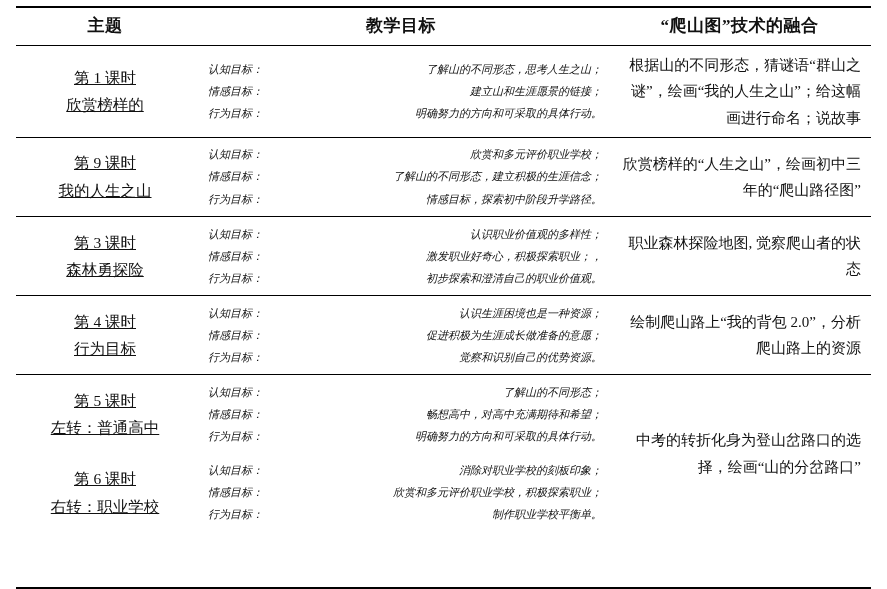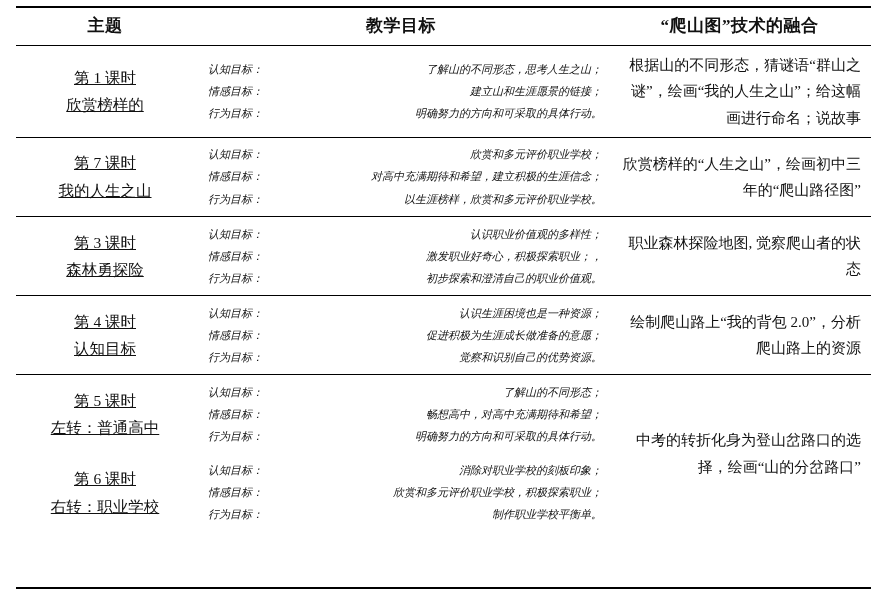--- a/index.html
+++ b/index.html
@@ -140,35 +140,35 @@
             <span class="goal-text">明确努力的方向和可采取的具体行动。</span>
           </div>
         </td>
         <td class="fusion">
           <span class="fusion-span">根据山的不同形态，猜谜语“群山之谜”，绘画“我的人生之山”；给这幅画进行命名；说故事</span>
         </td>
       </tr>
 
       <tr class="group">
         <td class="theme">
-          <span class="theme-line first">第 7 课时</span>
+          <span class="theme-line first">第 9 课时</span>
           <span class="theme-line">我的人生之山</span>
         </td>
         <td class="goals">
           <div class="goal-row">
             <span class="goal-label">认知目标：</span>
             <span class="goal-text">欣赏和多元评价职业学校；</span>
           </div>
           <div class="goal-row">
             <span class="goal-label">情感目标：</span>
-            <span class="goal-text">对高中充满期待和希望，建立积极的生涯信念；</span>
-          </div>
-          <div class="goal-row">
-            <span class="goal-label">行为目标：</span>
-            <span class="goal-text">以生涯榜样，欣赏和多元评价职业学校。</span>
+            <span class="goal-text">了解山的不同形态，建立积极的生涯信念；</span>
+          </div>
+          <div class="goal-row">
+            <span class="goal-label">行为目标：</span>
+            <span class="goal-text">情感目标，探索初中阶段升学路径。</span>
           </div>
         </td>
         <td class="fusion">
           <span class="fusion-span">欣赏榜样的“人生之山”，绘画初中三年的“爬山路径图”</span>
         </td>
       </tr>
 
       <tr class="group">
         <td class="theme">
           <span class="theme-line first">第 3 课时</span>
@@ -189,21 +189,21 @@
           </div>
         </td>
         <td class="fusion">
           <span class="fusion-span">职业森林探险地图, 觉察爬山者的状态</span>
         </td>
       </tr>
 
       <tr class="group">
         <td class="theme">
           <span class="theme-line first">第 4 课时</span>
-          <span class="theme-line">认知目标</span>
+          <span class="theme-line">行为目标</span>
         </td>
         <td class="goals">
           <div class="goal-row">
             <span class="goal-label">认知目标：</span>
             <span class="goal-text">认识生涯困境也是一种资源；</span>
           </div>
           <div class="goal-row">
             <span class="goal-label">情感目标：</span>
             <span class="goal-text">促进积极为生涯成长做准备的意愿；</span>
           </div>

